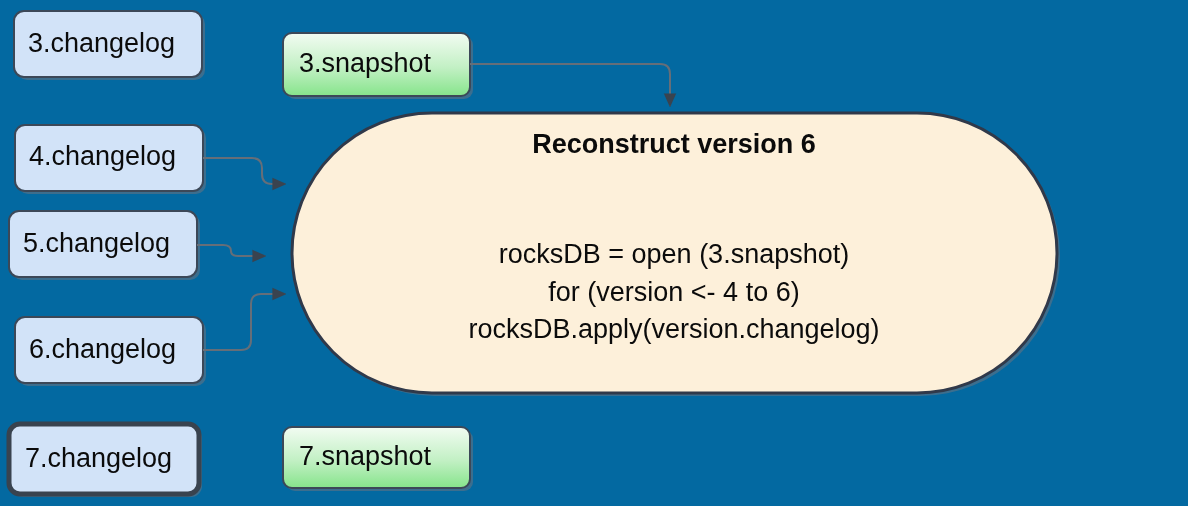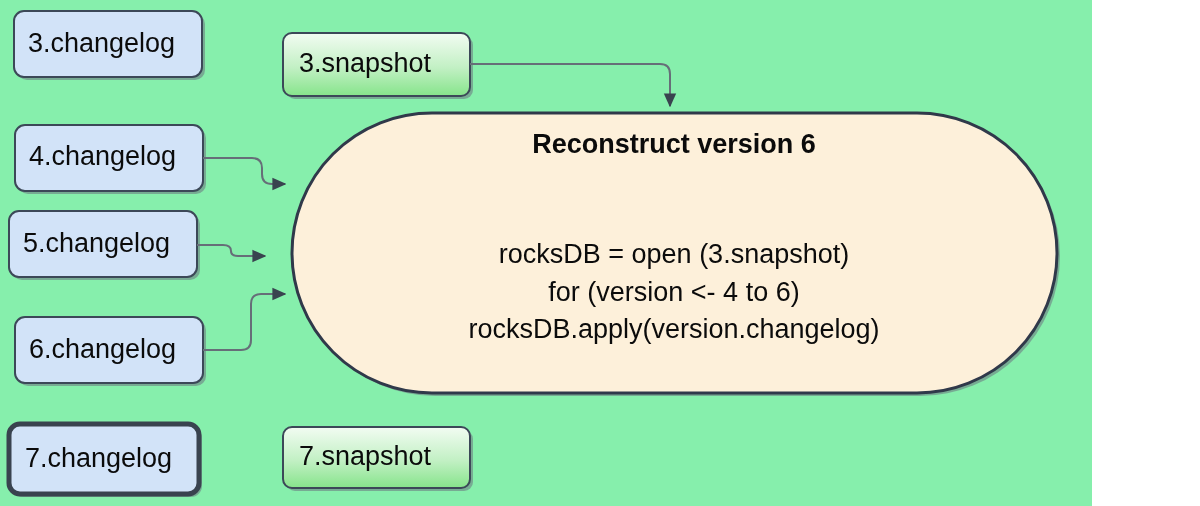--- a/index.html
+++ b/index.html
@@ -8,23 +8,23 @@
     background: #ffffff;
   }
   body {
     width: 1200px;
     height: 506px;
     font-family: "Liberation Sans", sans-serif;
     overflow: hidden;
   }
   #diagram-root {
     position: relative;
-    width: 1092px;
+    width: 1188px;
     height: 506px;
-    background: #86efac;
+    background: #0369a1;
   }
   svg.canvas {
     position: absolute;
     top: 0;
     left: 0;
     width: 1200px;
     height: 506px;
   }
   .node-label {
     font-family: "Liberation Sans", sans-serif;

